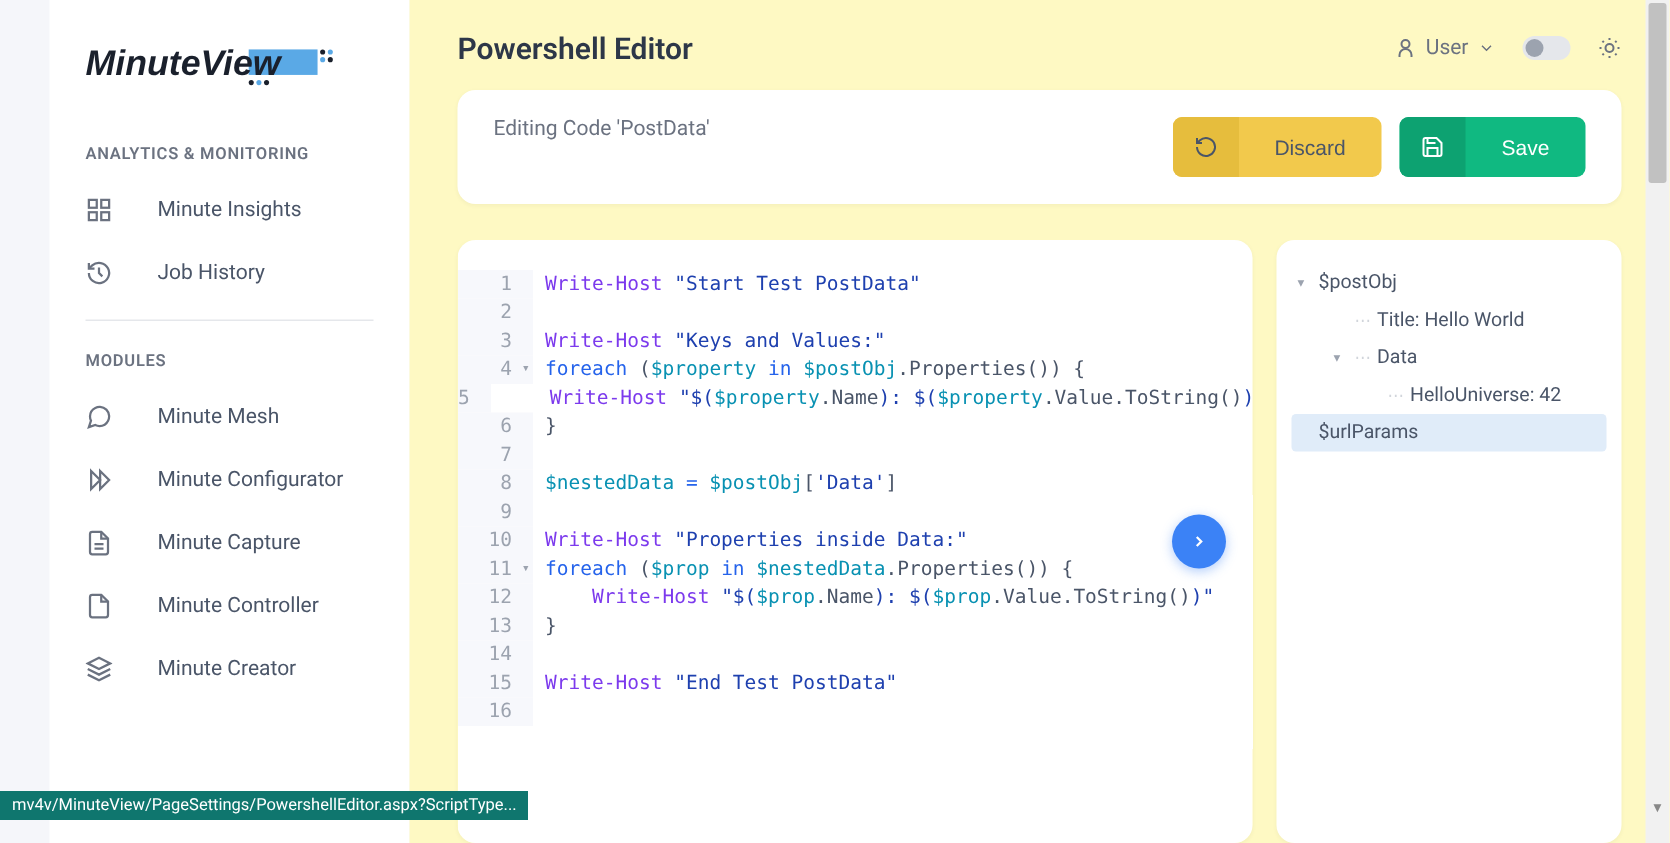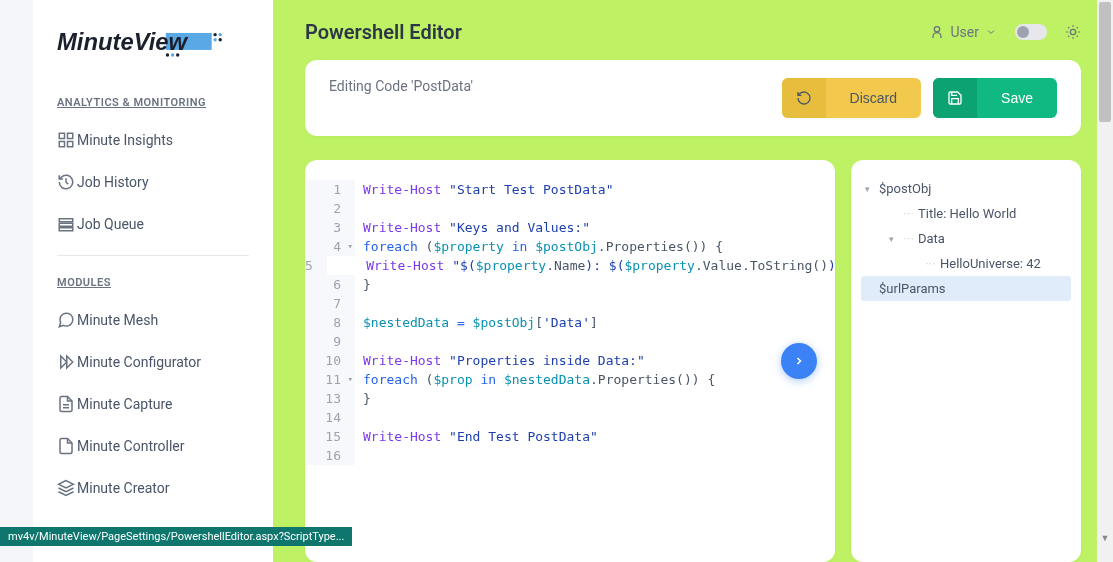--- a/index.html
+++ b/index.html
@@ -1,26 +1,26 @@
 <!DOCTYPE html>
 <html><head>
   <meta charset="utf-8">
   <style>
     * { box-sizing: border-box; margin: 0; padding: 0; }
     body { font-family: -apple-system, BlinkMacSystemFont, 'Segoe UI', Roboto, sans-serif; background: #f5f6fa; color: #4a5568; height: 562px; width: 1113px; overflow: hidden; position: relative; }
     .app { display: flex; height: 100%; }
     .sidebar { width: 240px; background: #fff; padding: 16px 0 0 0; flex-shrink: 0; overflow-y: auto; margin-left: 33px; }
     .logo { padding: 10px 24px 20px; }
     .logo svg { width: 170px; height: 36px; }
-    .section-label { padding: 10px 24px 10px; font-size: 11px; font-weight: 600; letter-spacing: 0.5px; color: #6b7280; text-transform: uppercase; text-decoration: underline; }
-    .nav-item { display: flex; align-items: center; gap: 2px; padding: 12px 24px; color: #4a5568; cursor: pointer; font-size: 14px; }
+    .section-label { padding: 10px 24px 10px; font-size: 11px; font-weight: 600; letter-spacing: 0.5px; color: #6b7280; text-transform: uppercase; }
+    .nav-item { display: flex; align-items: center; gap: 30px; padding: 12px 24px; color: #4a5568; cursor: pointer; font-size: 14px; }
     .nav-icon { width: 18px; height: 18px; display: flex; align-items: center; justify-content: center; color: #6b7280; }
     .nav-icon svg { width: 18px; height: 18px; }
     .divider { height: 1px; background: #e5e7eb; margin: 10px 24px; }
-    .main { flex: 1; display: flex; flex-direction: column; background: #bef264; overflow: hidden; }
+    .main { flex: 1; display: flex; flex-direction: column; background: #fef9c3; overflow: hidden; }
     .header { display: flex; align-items: center; justify-content: space-between; padding: 20px 32px 16px; }
     .page-title { font-size: 20px; font-weight: 600; color: #2d3748; }
     .header-right { display: flex; align-items: flex-start; gap: 18px; color: #6b7280; }
     .user-menu { display: flex; align-items: center; gap: 6px; cursor: pointer; font-size: 14px; }
     .toggle { width: 32px; height: 16px; border-radius: 8px; background: #e5e7eb; position: relative; cursor: pointer; }
     .toggle::after { content: ''; position: absolute; left: 2px; top: 2px; width: 12px; height: 12px; border-radius: 50%; background: #9ca3af; }
     .sun-icon { width: 16px; height: 16px; }
     .toolbar { margin: 0 32px 24px; background: #fff; border-radius: 12px; padding: 18px 24px; display: flex; align-items: flex-start; justify-content: space-between; box-shadow: 0 1px 3px rgba(0,0,0,0.04); }
     .editing-label { font-size: 14px; color: #6b7280; }
     .toolbar-buttons { display: flex; gap: 12px; }
@@ -92,30 +92,20 @@
     <div class="nav-item">
       <span class="nav-icon">
           <svg viewBox="0 0 24 24" fill="none" stroke="currentColor" stroke-width="2">
             <path d="M3 12a9 9 0 1 0 3-6.7L3 8"></path>
             <polyline points="3 3 3 8 8 8"></polyline>
             <polyline points="12 7 12 12 15 15"></polyline>
           </svg>
         </span>
       <span>Job History</span>
     </div>
-    <div class="nav-item">
-      <span class="nav-icon">
-          <svg viewBox="0 0 24 24" fill="none" stroke="currentColor" stroke-width="2">
-            <rect x="3" y="5" width="18" height="4"></rect>
-            <rect x="3" y="11" width="18" height="4"></rect>
-            <rect x="3" y="17" width="18" height="4"></rect>
-          </svg>
-        </span>
-      <span>Job Queue</span>
-    </div>
 
     <div class="divider"></div>
 
     <div class="section-label">MODULES</div>
 
     <div class="nav-item">
       <span class="nav-icon">
           <svg viewBox="0 0 24 24" fill="none" stroke="currentColor" stroke-width="2">
             <path d="M21 11.5a8.38 8.38 0 0 1-.9 3.8 8.5 8.5 0 0 1-7.6 4.7 8.38 8.38 0 0 1-3.8-.9L3 21l1.9-5.7a8.38 8.38 0 0 1-.9-3.8 8.5 8.5 0 0 1 4.7-7.6 8.38 8.38 0 0 1 3.8-.9h.5a8.48 8.48 0 0 1 8 8v.5z"></path>
           </svg>
@@ -258,20 +248,24 @@
             </div>
             <div class="code-line">
               <div class="gutter">10</div>
               <div class="code-content"><span class="cmd">Write-Host</span><span> </span><span class="str">"Properties inside Data:"</span></div>
             </div>
             <div class="code-line">
               <div class="gutter">11<span class="fold">▾</span></div>
               <div class="code-content"><span class="kw">foreach</span><span class="punct"> (</span><span class="var">$prop</span><span> </span><span class="kw">in</span><span> </span><span class="var">$nestedData</span><span class="punct">.Properties()) {</span></div>
             </div>
             <div class="code-line">
+              <div class="gutter">12</div>
+              <div class="code-content"><span>    </span><span class="cmd">Write-Host</span><span> </span><span class="str">"$(</span><span class="var">$prop</span><span class="punct">.Name</span><span class="str">): $(</span><span class="var">$prop</span><span class="punct">.Value.ToString()</span><span class="str">)"</span></div>
+            </div>
+            <div class="code-line">
               <div class="gutter">13</div>
               <div class="code-content"><span class="punct">}</span></div>
             </div>
             <div class="code-line">
               <div class="gutter">14</div>
               <div class="code-content"></div>
             </div>
             <div class="code-line">
               <div class="gutter">15</div>
               <div class="code-content"><span class="cmd">Write-Host</span><span> </span><span class="str">"End Test PostData"</span></div>

